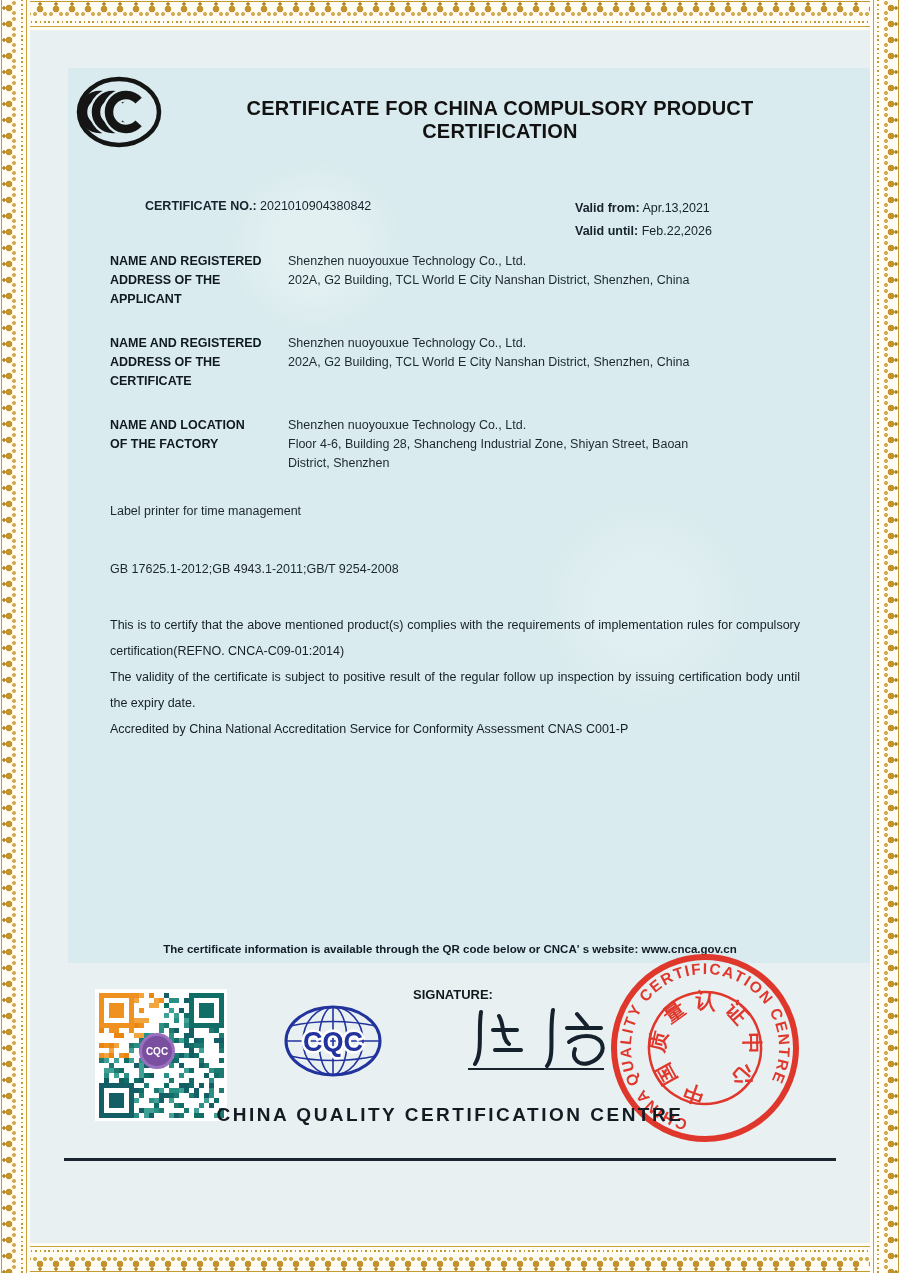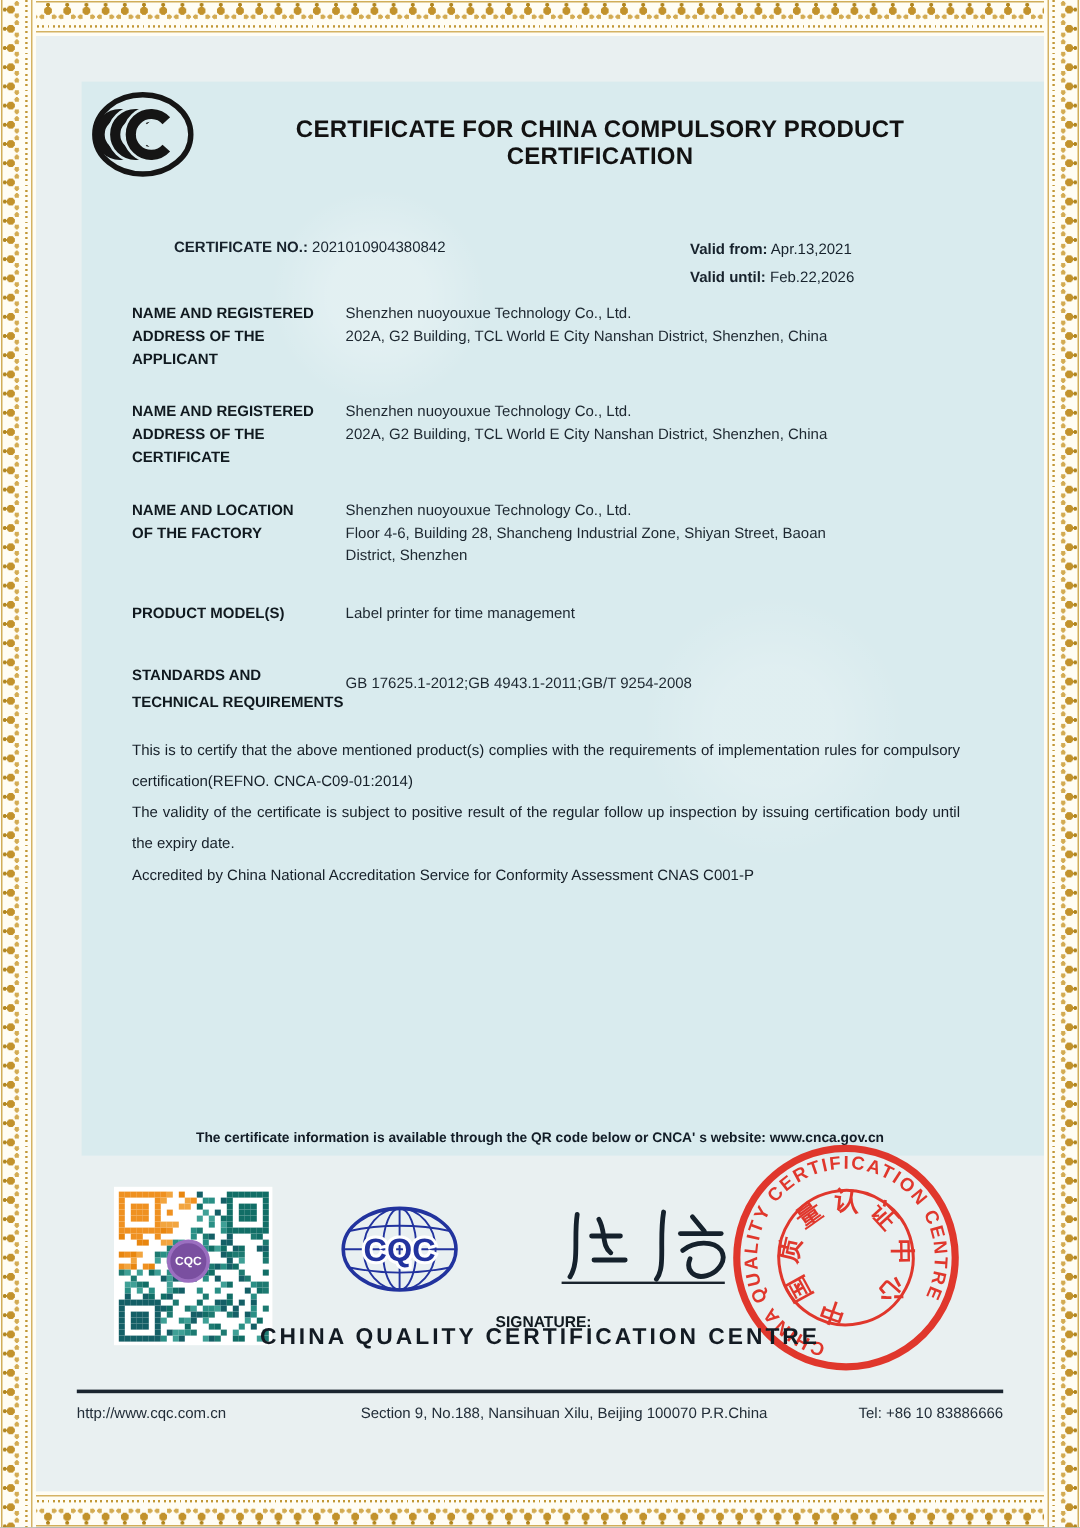--- a/index.html
+++ b/index.html
@@ -44,21 +44,21 @@
   .bold{font-weight:bold;}
   .validcol{left:575px;top:197px;font-size:12.5px;line-height:23px;}
   .row{left:110px;width:700px;display:flex;font-size:12.5px;}
   .row .labels{width:178px;font-weight:bold;line-height:19px;color:#10191f;}
   .row .values{width:512px;line-height:19px;color:#1d2730;}
   .paras{left:110px;top:612px;width:690px;font-size:12.5px;line-height:26px;color:#161f28;}
   .paras p{margin:0;text-align:justify;}
   .notice{left:38px;top:943px;width:824px;text-align:center;font-size:11.5px;font-weight:600;color:#121c26;}
   .orgname{left:0;top:1104px;width:900px;text-align:center;font-size:19px;font-weight:bold;
            letter-spacing:2.5px;color:#131b23;}
-  .sig-label{left:413px;top:1094px;font-size:13px;font-weight:bold;color:#10191f;}
+  .sig-label{left:413px;top:987px;font-size:13px;font-weight:bold;color:#10191f;}
   .sig-line{left:468px;top:1068px;width:136px;height:2px;background:#1a242e;}
   .footer-rule{left:64px;top:1158px;width:772px;height:2.5px;background:#1b2530;}
   .footer{left:64px;top:1171px;width:772px;display:flex;font-size:12.5px;color:#222d38;}
   .footer .f-web{width:220px;text-align:left;}
   .footer .f-addr{flex:1;text-align:center;}
   .footer .f-tel{width:180px;text-align:right;}
   
   .qr{left:95px;top:989px;width:132px;height:132px;background:#fff;padding:4px;box-sizing:border-box;}
   .qr-grid{position:relative;width:124px;height:124px;}
   .qm{position:absolute;width:5px;height:5px;}
@@ -139,33 +139,26 @@
       <div>OF THE FACTORY</div>
     </div>
     <div class="values">
       <div>Shenzhen nuoyouxue Technology Co., Ltd.</div>
       <div>Floor 4-6, Building 28, Shancheng Industrial Zone, Shiyan Street, Baoan</div>
       <div>District, Shenzhen</div>
     </div>
   </div>
 
   <div class="abs row" style="top:502px">
-    <div class="labels">
-      <div>PRODUCT MODEL(S)</div>
-    </div>
     <div class="values">
       <div>Label printer for time management</div>
     </div>
   </div>
 
   <div class="abs row" style="top:552px">
-    <div class="labels" style="line-height:22px">
-      <div>STANDARDS AND</div>
-      <div>TECHNICAL REQUIREMENTS</div>
-    </div>
     <div class="values" style="padding-top:8px">
       <div>GB 17625.1-2012;GB 4943.1-2011;GB/T 9254-2008</div>
     </div>
   </div>
 
   <div class="abs paras">
     <p>This is to certify that the above mentioned product(s) complies with the requirements of implementation rules for compulsory certification(REFNO. CNCA-C09-01:2014)</p>
     <p>The validity of the certificate is subject to positive result of the regular follow up inspection by issuing certification body until the expiry date.</p>
     <p>Accredited by China National Accreditation Service for Conformity Assessment CNAS C001-P</p>
   </div>
@@ -519,18 +512,13 @@
       </text>
       <text font-family="Liberation Sans,sans-serif" font-size="21" font-weight="bold" fill="#e02a1e" letter-spacing="8">
         <textPath href="#ringCN" startOffset="3%">中国质量认证中心</textPath>
       </text>
     </g>
   </svg>
 
   <div class="abs orgname">CHINA QUALITY CERTIFICATION CENTRE</div>
 
   <div class="abs footer-rule"></div>
-  <div class="abs footer">
-    <div class="f-web">http://www.cqc.com.cn</div>
-    <div class="f-addr">Section 9, No.188, Nansihuan Xilu, Beijing 100070 P.R.China</div>
-    <div class="f-tel">Tel: +86 10 83886666</div>
-  </div>
 </div>
 
 </body></html>

